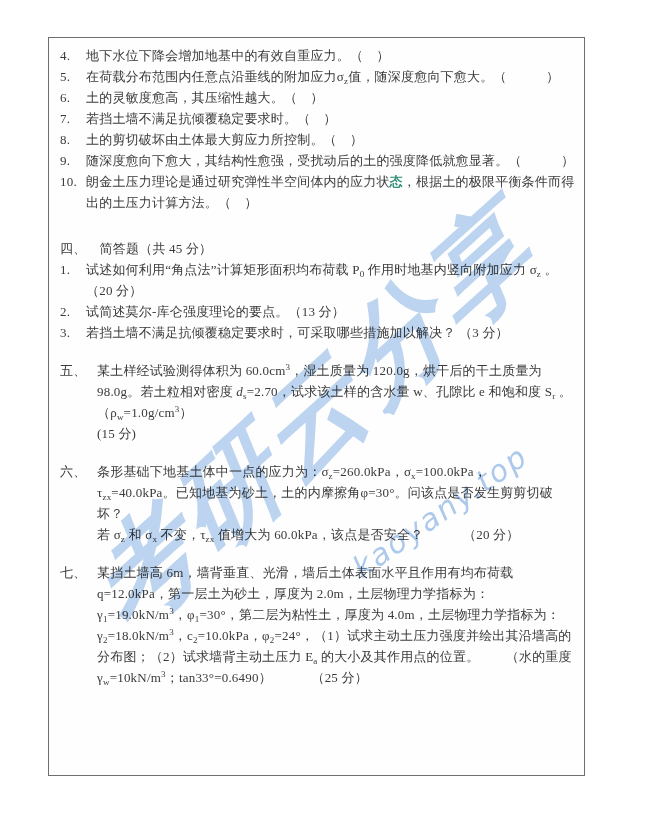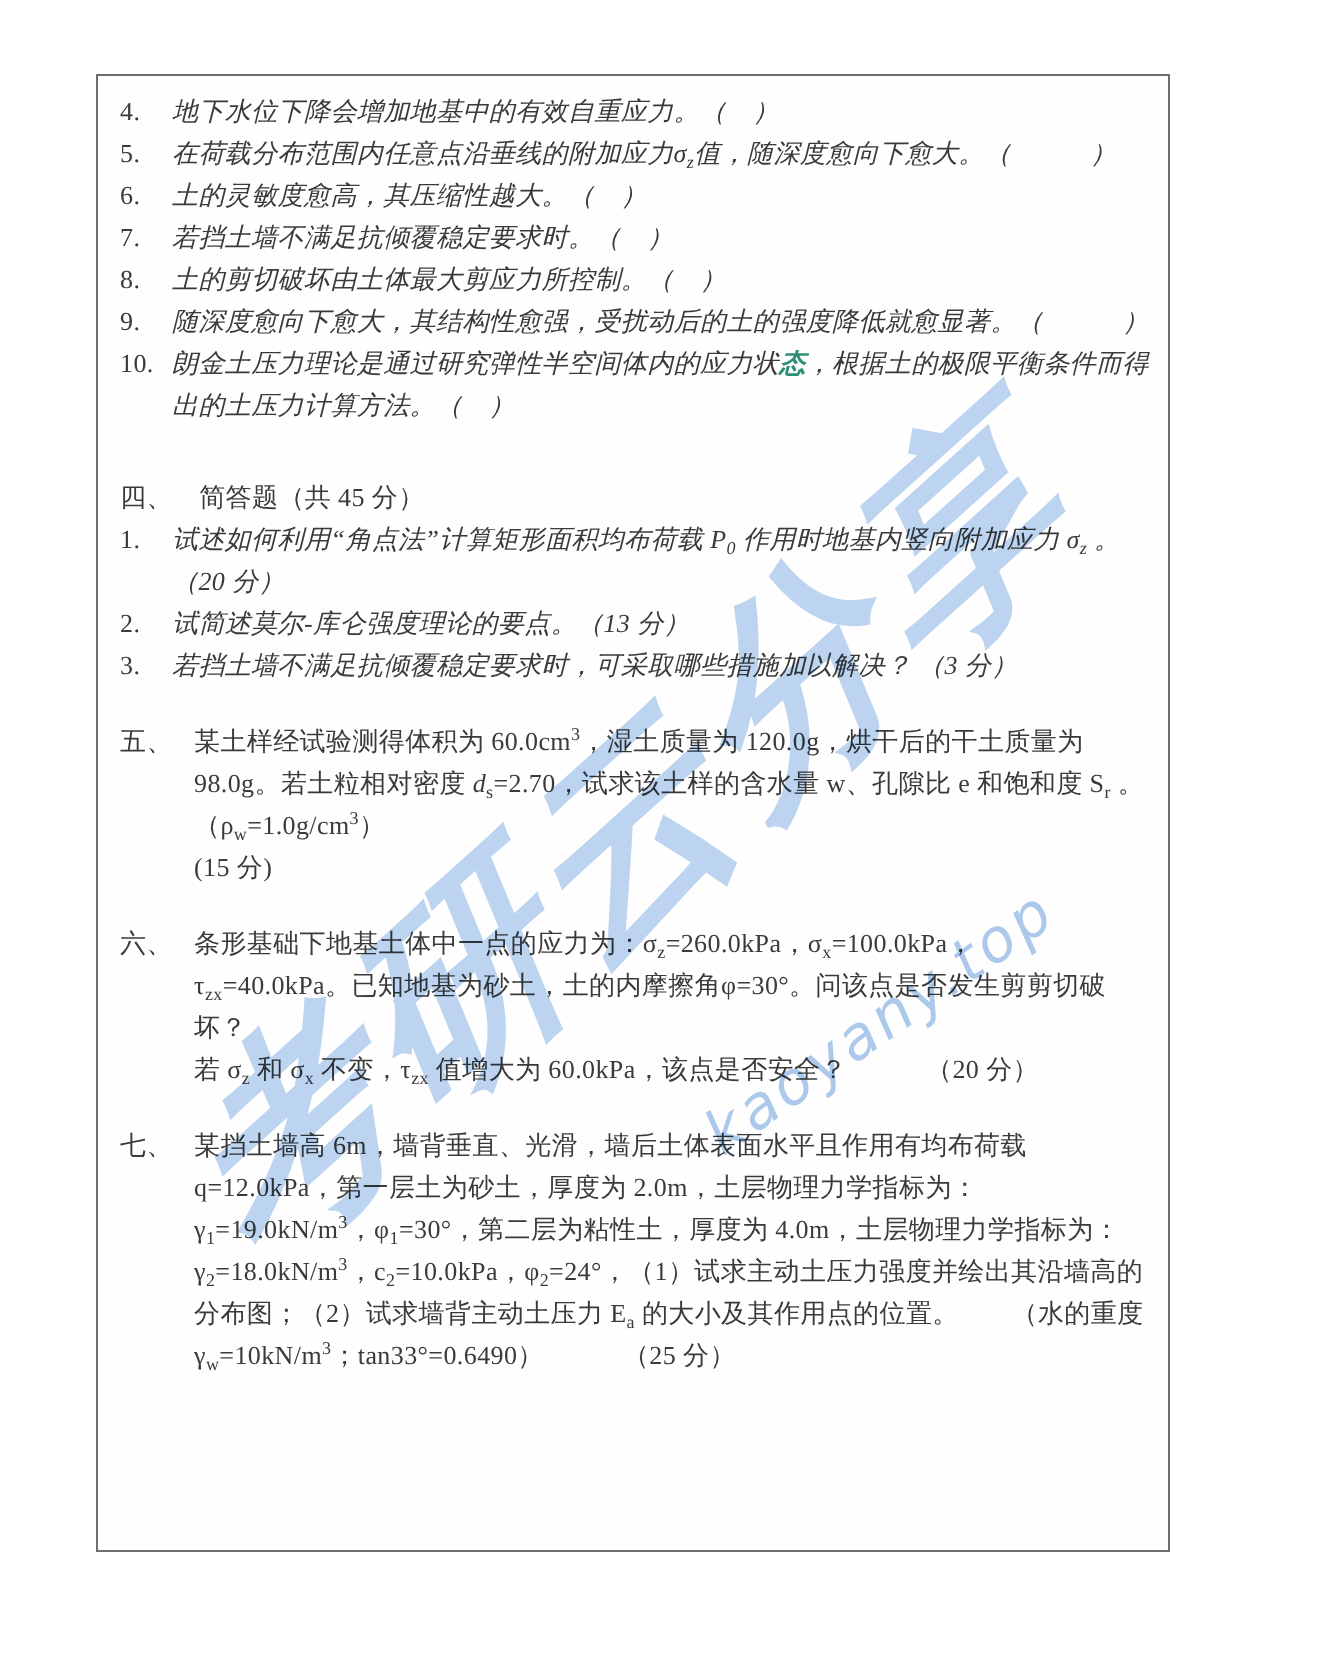--- a/index.html
+++ b/index.html
@@ -21,21 +21,21 @@
   }
 
   .content {
     position:absolute; left:60px; top:45px; width:517px;
     font-size:13px; line-height:21px; color:#3a3a3a;
     letter-spacing:0.2px;
   }
 
   .q-row { display:flex; align-items:flex-start; }
   .q-num { flex:0 0 26px; }
-  .q-text { flex:1 1 auto;font-style:italic; }
+  .q-text { flex:1 1 auto; }
 
   .sec-heading { margin-top:25px; }
 
   .section { display:flex; align-items:flex-start; margin-top:17px; }
   .sec-label { flex:0 0 37px; }
   .sec-body { flex:1 1 auto;font-family:Liberation Serif, serif; }
 
   .sa-list { margin-top:0; }
 
   sub { font-size:9px; vertical-align:-3px; line-height:0; }

